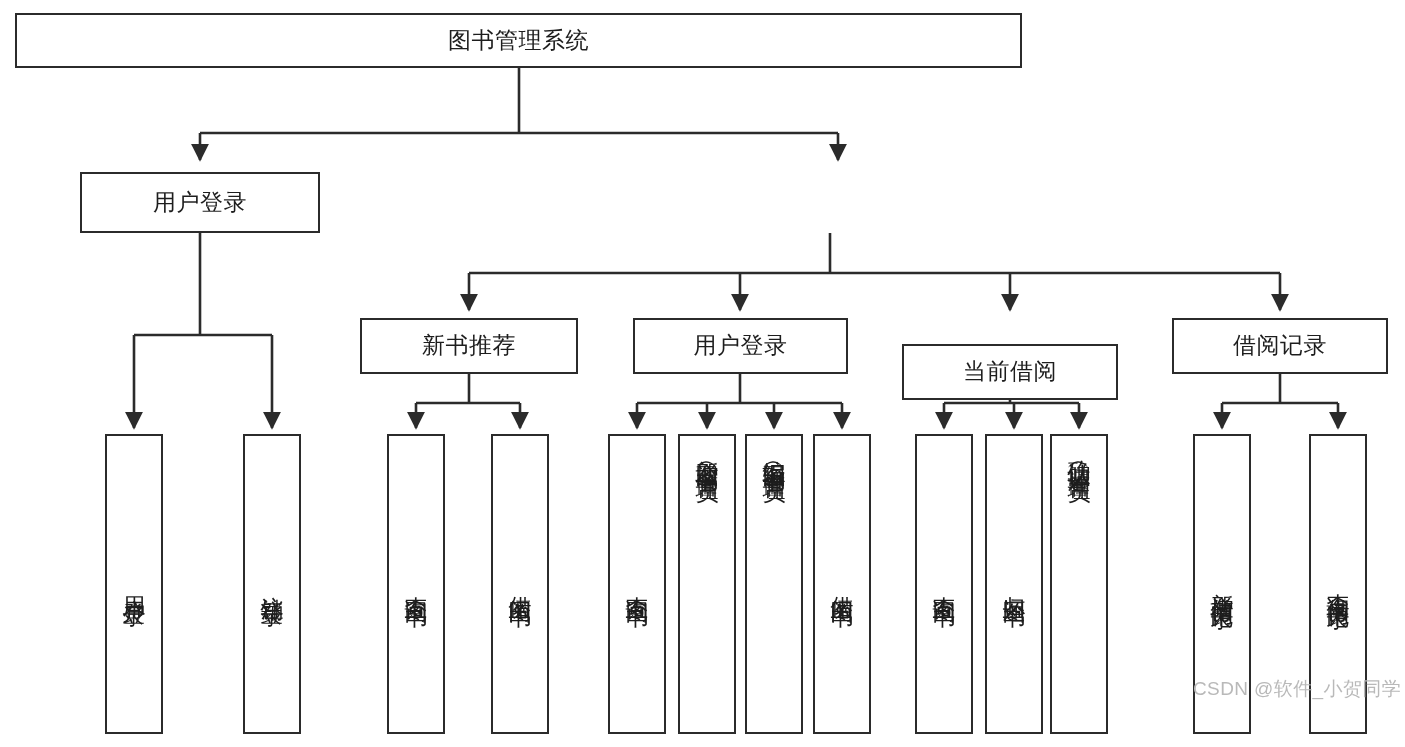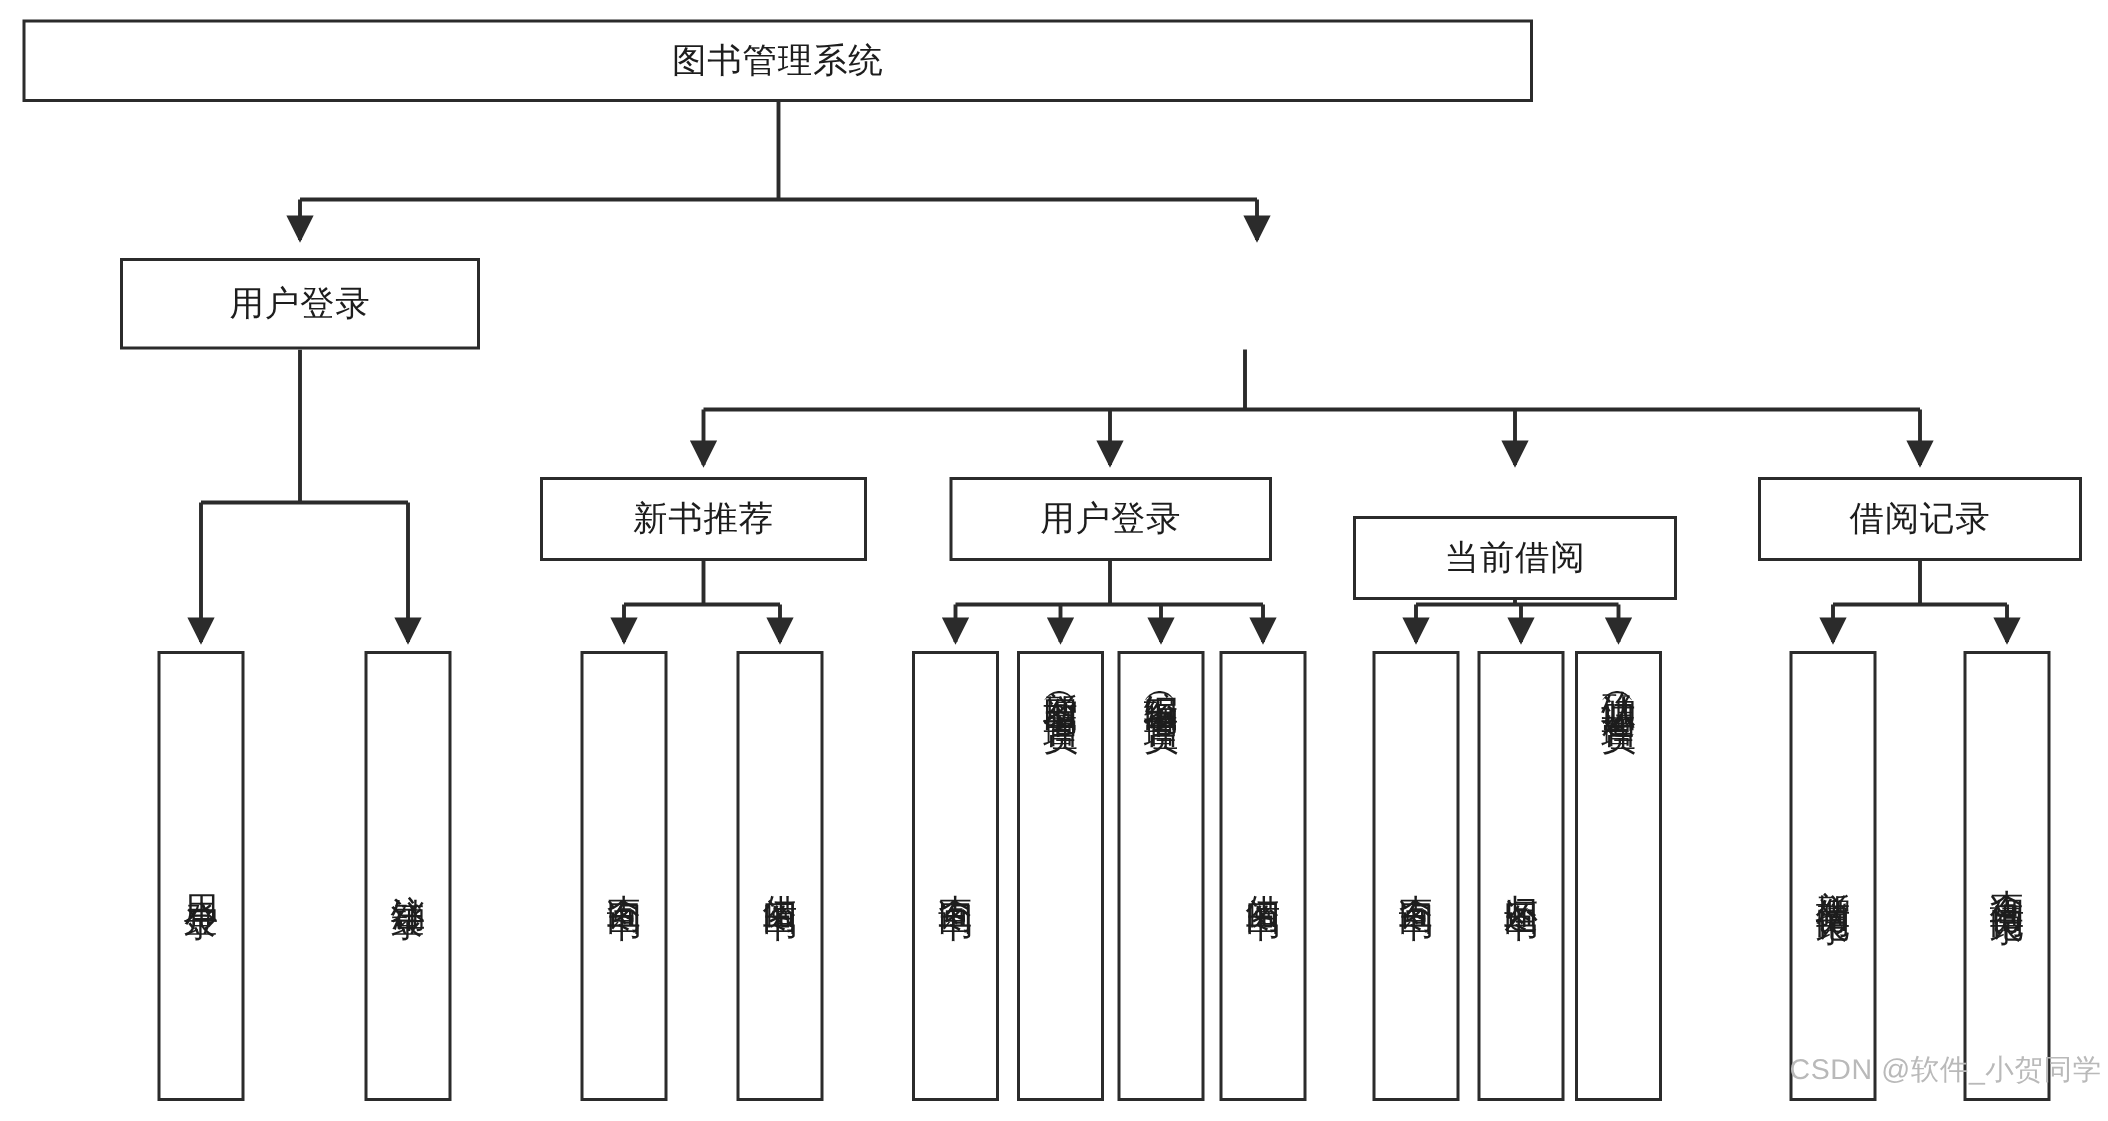--- a/index.html
+++ b/index.html
@@ -190,15 +190,15 @@
     <span class="node-label">确认归还（管理员）</span>
   </div>
 
   <div class="node leaf center" style="left:1193px; top:434px; width:58px; height:300px;">
     <span class="node-label">新增借阅记录</span>
   </div>
   <div class="node leaf center" style="left:1309px; top:434px; width:58px; height:300px;">
     <span class="node-label">查询借阅记录</span>
   </div>
 
-  <div class="watermark" style="left:1193px; top:700px;">CSDN @软件_小贺同学</div>
+  <div class="watermark" style="left:1193px; top:676px;">CSDN @软件_小贺同学</div>
 
 </div>
 
 </body></html>

